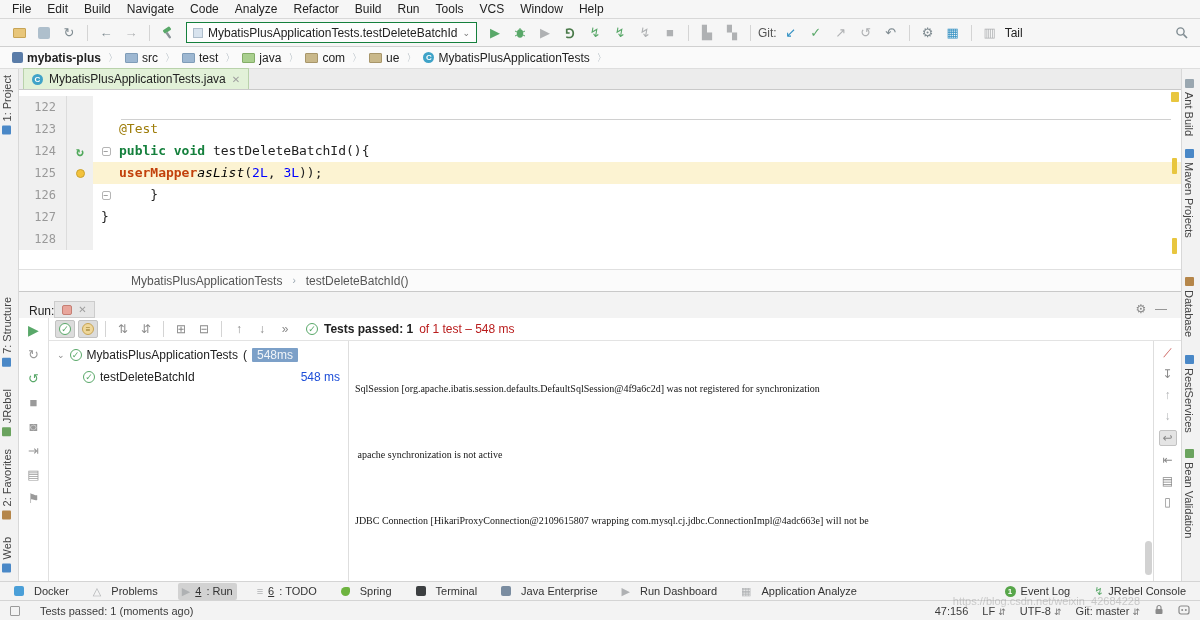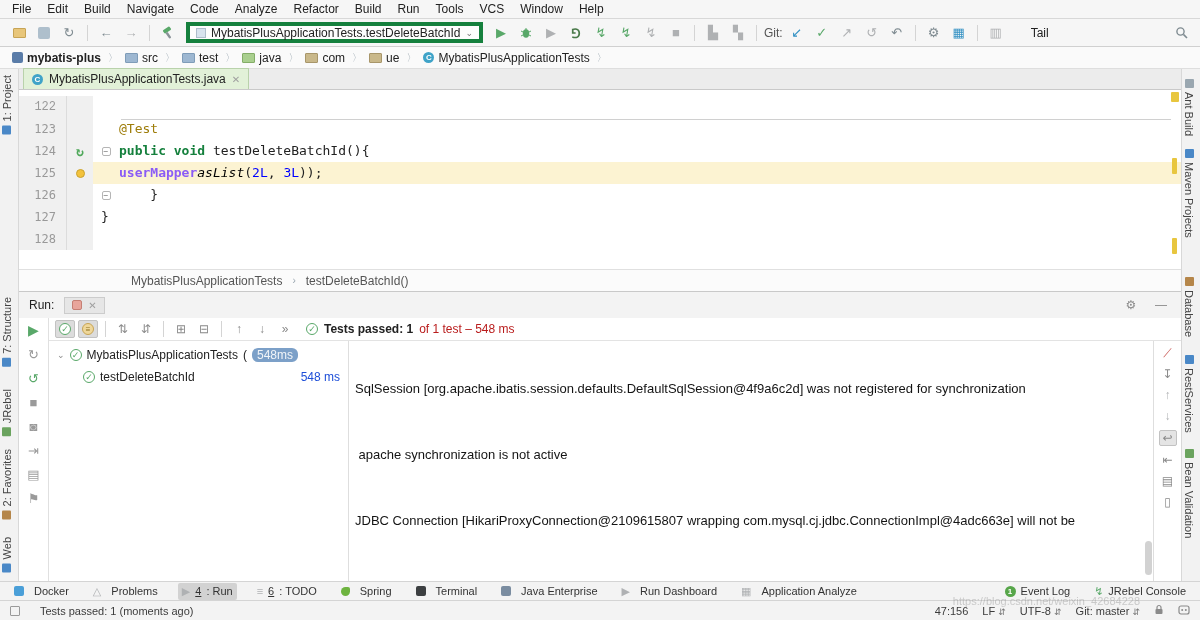--- a/index.html
+++ b/index.html
@@ -19,21 +19,21 @@
   
   .toolbar { height:28px; background:#f6f6f6; border-bottom:1px solid #d0d0d0;
     display:flex; align-items:center; padding:0 8px; gap:3px; }
   .tbi { width:22px; height:20px; display:flex; align-items:center; justify-content:center;
     font-size:13px; color:#7f8b91; }
   .tbsep { width:1px; height:16px; background:#d4d4d4; margin:0 4px; }
   .green { color:#59a869; }
   .gray { color:#afb1b3; }
   .blue { color:#3592c4; }
   .runconfig { display:flex; align-items:center; gap:5px; height:21px;
-    border:4px solid #15803d; background:#fdfdfd; padding:0 6px; margin:0 4px; }
+    border:1px solid #15803d; background:#fdfdfd; padding:0 6px; margin:0 4px; }
   .runconfig .cfgico { width:10px; height:10px; background:#d8e3ee; border:1px solid #aebdcb; }
   .chev { color:#777; font-size:9px; }
   .folder-ico { width:13px; height:10px; background:#e8c67a; border:1px solid #c7a455; border-radius:1px; position:relative; }
   .folder-ico.bluef { background:#9db7d1; border-color:#7f9cb8; }
   .folder-ico.greenf { background:#a9cf8e; border-color:#84ad68; }
   .sq-ico { width:12px; height:12px; border-radius:2px; display:inline-block; }
 
   
   .crumbs { height:22px; background:#fafafa; border-bottom:1px solid #dedede;
     display:flex; align-items:center; padding-left:10px; gap:3px; }
@@ -72,35 +72,35 @@
     background:#f0f0f0; height:22px; line-height:22px; border-right:1px solid #dcdcdc; }
   .g-ico { width:26px; height:22px; background:#f0f0f0; display:flex; align-items:center;
     justify-content:center; font-size:12px; }
   .line-body { flex:1; height:22px; line-height:22px; white-space:pre; display:flex; align-items:center; }
   .fold { width:26px; text-align:center; font-size:9px; color:#8a8a8a; }
   .fold .fbox { display:inline-block; width:9px; height:9px; border:1px solid #b5b5b5; background:#fff;
     line-height:7px; font-size:8px; color:#777; border-radius:2px; }
   .hl { background:#fcf3d2; }
   .kw { color:#15803d; font-weight:bold; }
   .ann { color:#9e7d0a; }
-  .field { color:#8b5cf6; font-weight:bold; }
+  .field { color:#c2410c; font-weight:bold; }
   .stat { color:#000; font-style:italic; }
   .num { color:#0000ff; }
   .sepline { position:absolute; left:102px; right:10px; top:29px; border-top:1px solid #d0d0d0; }
   .runmark { color:#4fa85a; font-weight:bold; font-size:13px; }
   .bulb { width:9px; height:9px; background:#f3c23c; border:1px solid #caa22e; border-radius:50%; display:inline-block; }
   .smark { position:absolute; background:#e8c63f; border-radius:1px; }
 
   
   .edcrumb { height:22px; border-top:1px solid #e0e0e0; background:#fbfbfb; color:#555;
     display:flex; align-items:center; gap:8px; padding-left:112px; }
 
   
   .runpanel { flex:1; border-top:1px solid #c9c9c9; display:flex; flex-direction:column; min-height:0; }
-  .run-header { height:26px; background:#f3f3f3; display:flex; align-items:center; padding:0 10px; gap:10px; }
+  .run-header { height:26px; background:#f3f3f3; display:flex; align-items:flex-end; padding:0 10px; }
   .run-tab { display:flex; align-items:center; gap:6px; background:#e6e6e6; border:1px solid #cccccc;
     padding:2px 7px; }
   .testico { width:10px; height:10px; background:#e8a59b; border:1px solid #c57f74; border-radius:2px; }
   .run-header .spacer { flex:1; }
   .run-content { flex:1; display:flex; min-height:0; }
   .run-lstrip { width:30px; border-right:1px solid #e0e0e0; display:flex; flex-direction:column;
     align-items:center; padding-top:4px; gap:9px; color:#9a9a9a; font-size:13px; }
   .run-main { flex:1; display:flex; flex-direction:column; min-width:0; }
   .run-toolbar { height:23px; display:flex; align-items:center; gap:3px; padding-left:6px;
     border-bottom:1px solid #e3e3e3; }
@@ -111,25 +111,25 @@
     font-size:9px; line-height:11px; text-align:center; background:#fff; }
   .igndot { width:12px; height:12px; border-radius:50%; border:1px solid #c7a455; background:#efd79a;
     color:#8a6d1f; font-size:8px; line-height:11px; text-align:center; }
   .status-line { display:flex; align-items:center; gap:6px; margin-left:8px; }
   .status-sub { color:#b91c1c; }
 
   .run-body { flex:1; display:flex; min-height:0; }
   .tree { width:300px; border-right:1px solid #dedede; padding-top:3px; font-size:12px; }
   .trow { height:22px; display:flex; align-items:center; gap:5px; padding:0 8px; }
   .trow .dur { color:#1d4ed8; margin-left:auto; }
-  .durbox { background:#7ca0c8; color:#f0f4f8; padding:0 5px; border-radius:6px; }
+  .durbox { background:#7ca0c8; color:#f0f4f8; padding:0 5px; border-radius:1px; }
   .tchev { color:#8a8a8a; font-size:9px; }
 
   .console { flex:1; position:relative; overflow:hidden; white-space:pre; color:#141414;
-    font-family:Liberation Sans, sans-serif; font-size:13px; line-height:22px; padding-left:6px; }
+    font-family:Liberation Serif, serif; font-size:10px; line-height:22px; padding-left:6px; }
   .console > div:first-child { margin-top:-7px; }
   .vthumb { position:absolute; right:1px; bottom:6px; width:7px; height:34px; background:#d2d2d2; border-radius:4px; }
 
   .run-rstrip { width:28px; border-left:1px solid #dedede; display:flex; flex-direction:column;
     align-items:center; gap:7px; padding-top:5px; color:#8a8a8a; font-size:12px; }
   .wrapbtn { border:1px solid #c2c2c2; background:#e4e4e4; border-radius:2px; width:18px; height:16px;
     display:flex; align-items:center; justify-content:center; }
 
   
   .bottombar { height:19px; background:#f3f3f3; border-top:1px solid #d4d4d4;
@@ -218,21 +218,21 @@
   <span class="tbi blue">↙</span>
   <span class="tbi green">✓</span>
   <span class="tbi gray">↗</span>
   <span class="tbi gray">↺</span>
   <span class="tbi" style="color:#7f8b91;">↶</span>
   <span class="tbsep"></span>
   <span class="tbi" style="color:#7f8b91;">⚙</span>
   <span class="tbi blue">▦</span>
   <span class="tbsep"></span>
   <span class="tbi gray">▥</span>
-  <span style="margin-left:21px;">Tail</span>
+  <span style="margin-left:1px;">Tail</span>
   <span style="flex:1;"></span>
   <span class="tbi">
     <svg width="13" height="13" viewBox="0 0 13 13">
         <circle cx="5.5" cy="5.5" r="3.6" fill="none" stroke="#7f8b91" stroke-width="1.4"></circle>
         <line x1="8.4" y1="8.4" x2="12" y2="12" stroke="#7f8b91" stroke-width="1.6"></line>
       </svg>
   </span>
 </div>
 
 <div class="crumbs">
@@ -303,21 +303,21 @@
     <div class="tabbar">
       <span class="edtab">
         <span class="classico">C</span>
         <span>MybatisPlusApplicationTests.java</span>
         <span class="closex">✕</span>
       </span>
     </div>
 
     <div class="editor">
       <div class="sepline"></div>
-      <div class="ed-line" style="margin-top:6px;font-family:Liberation Mono, monospace;">
+      <div class="ed-line" style="margin-top:6px;">
         <span class="g-num">122</span>
           <span class="g-ico"></span>
         <span class="line-body"><span class="fold"></span></span>
       </div>
       <div class="ed-line">
         <span class="g-num">123</span>
           <span class="g-ico"></span>
         <span class="line-body"><span class="fold"></span><span class="ann">@Test</span></span>
       </div>
       <div class="ed-line">

